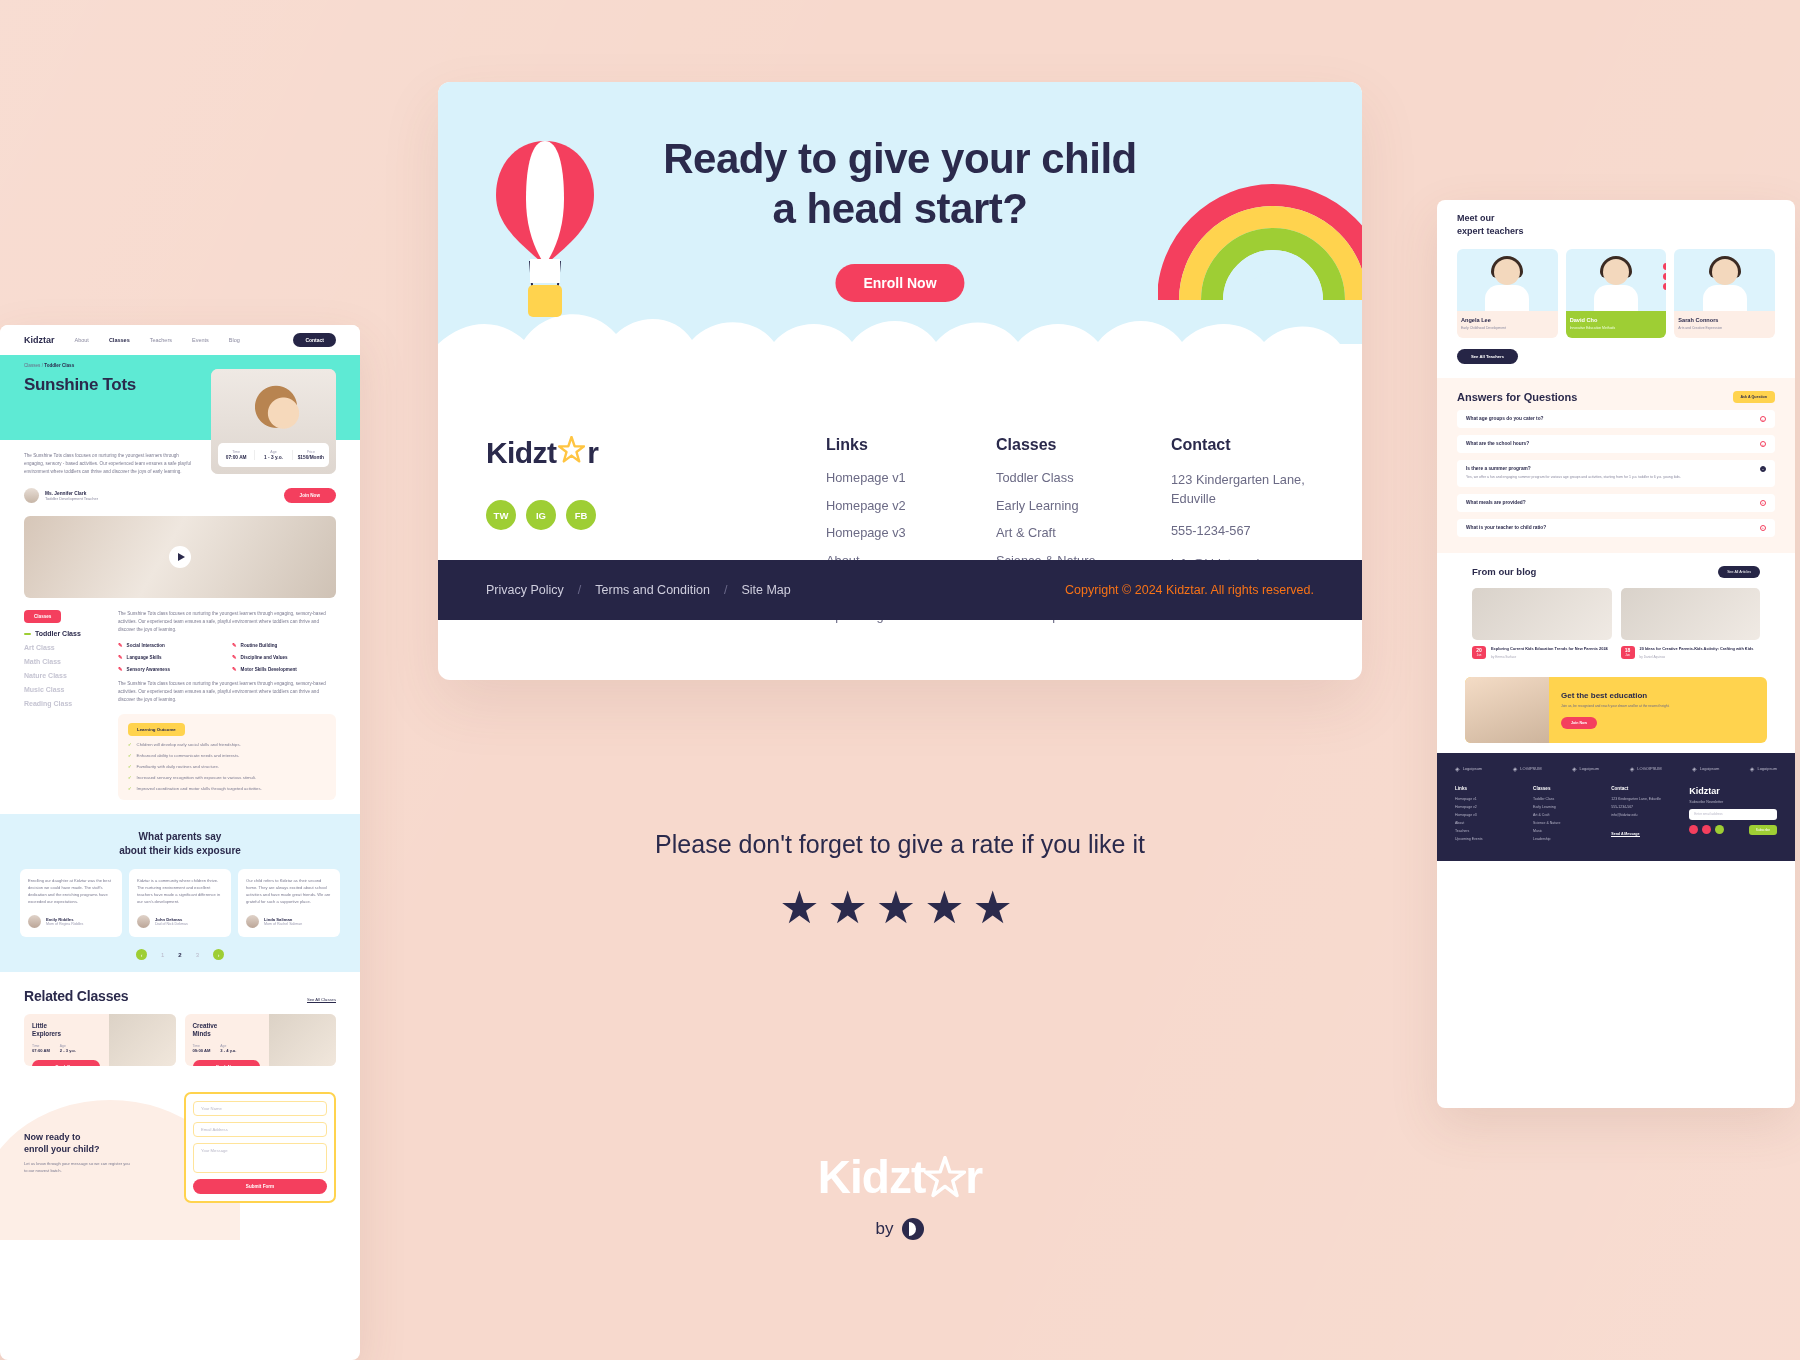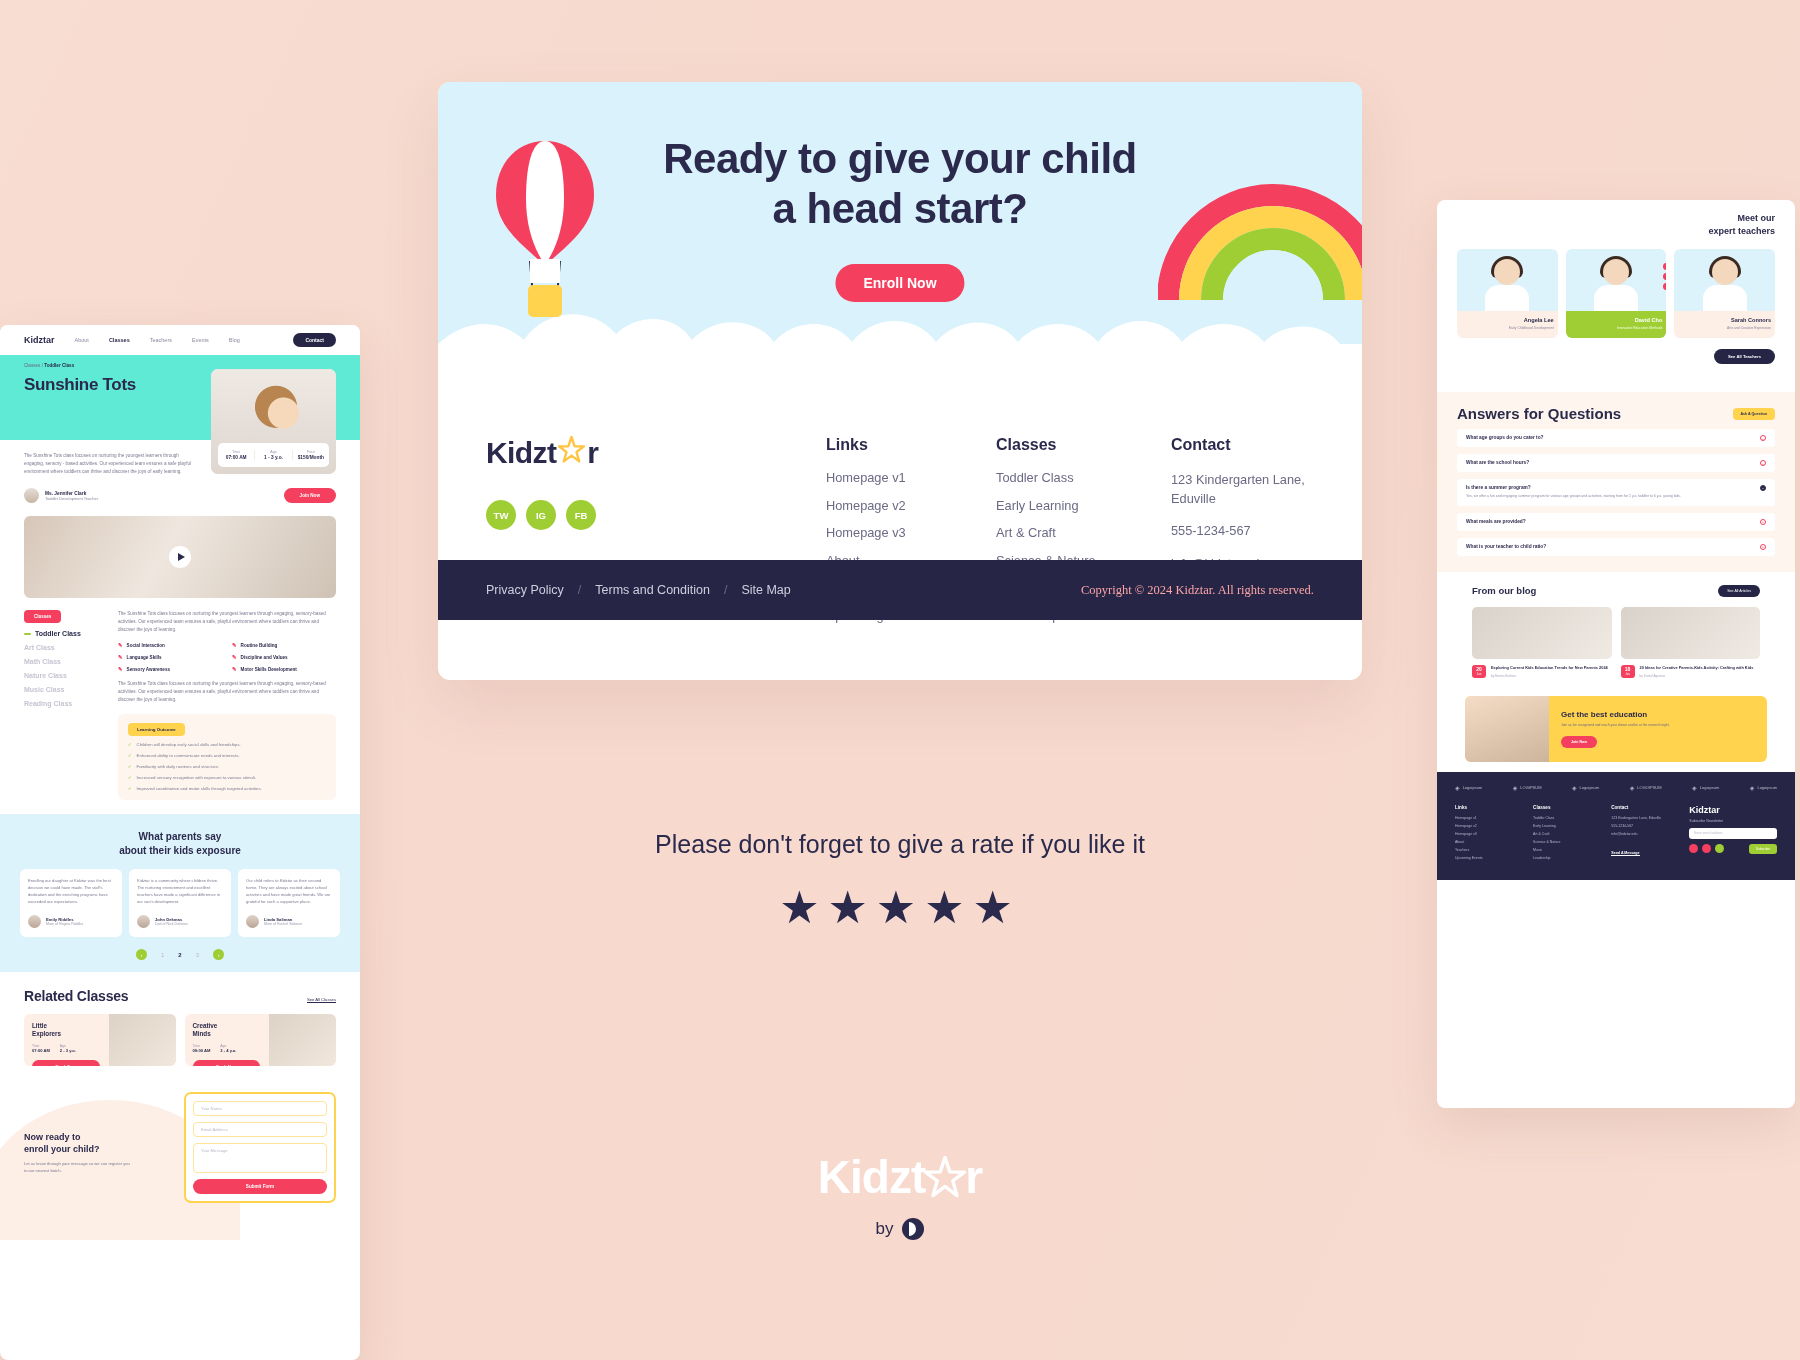--- a/index.html
+++ b/index.html
@@ -111,21 +111,21 @@
   .foot-bar {
     position: absolute; left: 0; right: 0; bottom: 0;
     height: 60px;
     background: #262546;
     display: flex; align-items: center;
     padding: 0 48px;
   }
   .legal { display: flex; align-items: center; gap: 14px; }
   .legal a { color: #cfcede; font-size: 12.5px; text-decoration: none; cursor: pointer; }
   .legal .sep { color: #6a6889; font-size: 12.5px; }
-  .copy { margin-left: auto; color: #fca5a5; font-size: 12.5px; font-family: Liberation Serif, serif; }
+  .copy { margin-left: auto; color: #f97316; font-size: 12.5px; }
 
   
   .thanks { position: absolute; left: 0; right: 0; top: 800px; text-align: center; }
   .thanks h1 {
     font-size: 66px; font-weight: 700; letter-spacing: -1.5px; color: #2b2a4c; line-height: 1;
   }
   .thanks p { margin-top: 30px; font-size: 25px; color: #2b2a4c; font-weight: 400; }
   .stars { margin-top: 26px; font-size: 45px; letter-spacing: 8px; color: #2b2a4c; line-height: 1; }
 
   .sign { position:absolute; left:0; right:0; top:1150px; text-align:center; }
@@ -235,40 +235,40 @@
   .ml-sub { background:#f43f5e; color:#fff; font-size:4.6px; font-weight:700; text-align:center; padding:5px 0; border-radius:999px; }
 
   
   .mock-right {
     position:absolute; left: 1437px; top: 200px;
     width: 358px; height: 908px;
     background:#fff; border-radius:8px;
     box-shadow: 0 18px 50px rgba(120,70,60,0.12);
     overflow:hidden;
   }
-  .mr-teach { padding: 12px 20px 28px; text-align:right; }
+  .mr-teach { padding: 12px 20px 14px; text-align:left; }
   .mr-h { font-size:9px; font-weight:700; color:#2b2a4c; line-height:1.4; }
   .mr-tcards { display:flex; gap:8px; margin-top:12px; }
   .mr-tc { flex:1; position:relative; }
   .mr-tim { height:62px; border-radius:6px 6px 0 0; background:#ddf3fc; position:relative; overflow:hidden; }
   .mr-tim .head { position:absolute; left:50%; top:16%; transform:translateX(-50%); width:26px;height:26px;border-radius:50%;background:#f3d8bd; }
   .mr-tim .hair { position:absolute; left:50%; top:11%; transform:translateX(-50%); width:32px;height:22px;border-radius:16px 16px 6px 6px;background:#3b2a22; }
   .mr-tim .body { position:absolute; left:50%; bottom:0; transform:translateX(-50%); width:44px;height:26px;border-radius:14px 14px 0 0;background:#fff; }
   .mr-tb { background:#fdeee6; border-radius:0 0 6px 6px; padding:6px 4px 8px; }
   .mr-tb.green { background:#9ece34; }
   .mr-tn { font-size:5.6px; font-weight:700; color:#2b2a4c; }
   .mr-tb.green .mr-tn { color:#fff; }
   .mr-tr2 { font-size:3.4px; color:#8b8aa0; margin-top:3px; }
   .mr-tb.green .mr-tr2 { color:#f0ffe0; }
   .mr-dots { position:absolute; right:-4px; top:14px; display:flex; flex-direction:column; gap:3px; }
   .mr-dot { width:7px;height:7px;border-radius:50%;background:#f43f5e; }
   .mr-allbtn { display:inline-block; margin-top:11px; background:#262546; color:#fff; font-size:4.2px; font-weight:600; padding:5px 14px; border-radius:999px; }
   .mr-faq { background:#fff5ef; padding:13px 20px 16px; }
   .mr-faqhead { display:flex; align-items:center; }
-  .mr-faqhead h3 { font-size:15px; font-weight:700; color:#2b2a4c; }
+  .mr-faqhead h3 { font-size:11px; font-weight:700; color:#2b2a4c; }
   .mr-ask { margin-left:auto; background:#ffd34e; color:#2b2a4c; font-size:3.6px; font-weight:700; padding:4px 8px; border-radius:4px; }
   .mr-q { background:#fff; border-radius:4px; padding:6px 9px; margin-top:7px; display:flex; align-items:flex-start; }
   .mr-qt { font-size:4.8px; font-weight:700; color:#2b2a4c; }
   .mr-qa { font-size:3.5px; color:#8b8aa0; line-height:1.65; margin-top:4px; }
   .mr-qi { margin-left:auto; width:6px;height:6px;border-radius:50%;border:1px solid #f43f5e; color:#f43f5e; font-size:4px; display:flex;align-items:center;justify-content:center; flex:none;}
   .mr-qi.open { background:#2b2a4c; border-color:#2b2a4c; color:#fff; }
   .mr-blog { padding: 13px 35px 14px; }
   .mr-bloghead { display:flex; align-items:center; }
   .mr-bloghead h3 { font-size:9.5px; font-weight:700; color:#2b2a4c; }
   .mr-see { margin-left:auto; background:#262546; color:#fff; font-size:3.6px; padding:4px 9px; border-radius:999px; }

